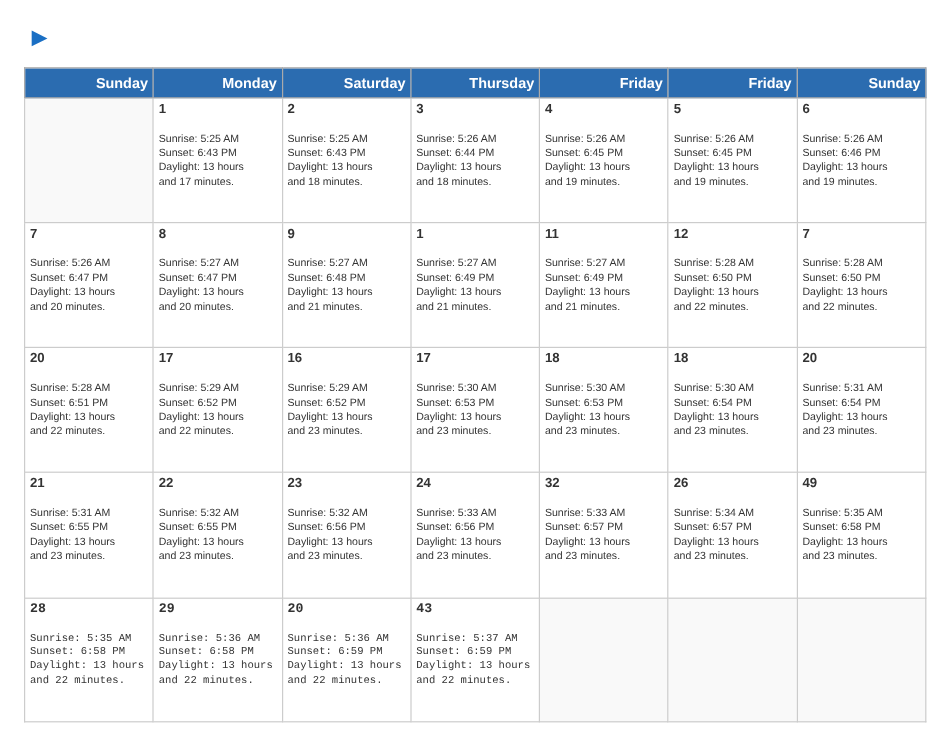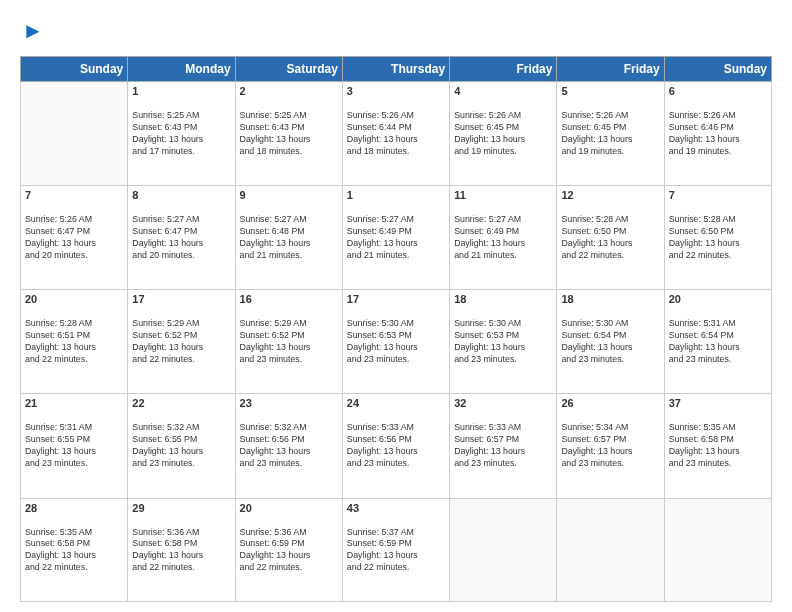--- a/index.html
+++ b/index.html
@@ -99,20 +99,21 @@
       font-size: 8.8px;
       color: #333;
       line-height: 1.35;
       margin-top: 13px;
     }
     .week-row td {
       height: 80px;
     }
     .last-row td {
       height: 70px;
+      font-family: Liberation Mono, monospace;
     }
   </style>
 </head>
 <body>
 
 <div class="page">
   <div class="header">
     <div class="logo">
       <div class="logo-text">
         <span class="logo-general"></span>
@@ -247,21 +248,21 @@
           </td>
           <td>
             <div class="day-number">32</div>
             <div class="day-info">Sunrise: 5:33 AM<br>Sunset: 6:57 PM<br>Daylight: 13 hours<br>and 23 minutes.</div>
           </td>
           <td>
             <div class="day-number">26</div>
             <div class="day-info">Sunrise: 5:34 AM<br>Sunset: 6:57 PM<br>Daylight: 13 hours<br>and 23 minutes.</div>
           </td>
           <td>
-            <div class="day-number">37</div>
+            <div class="day-number">49</div>
             <div class="day-info">Sunrise: 5:35 AM<br>Sunset: 6:58 PM<br>Daylight: 13 hours<br>and 23 minutes.</div>
           </td>
         </tr>
         <tr class="last-row">
           <td>
             <div class="day-number">28</div>
             <div class="day-info">Sunrise: 5:35 AM<br>Sunset: 6:58 PM<br>Daylight: 13 hours<br>and 22 minutes.</div>
           </td>
           <td>
             <div class="day-number">29</div>

